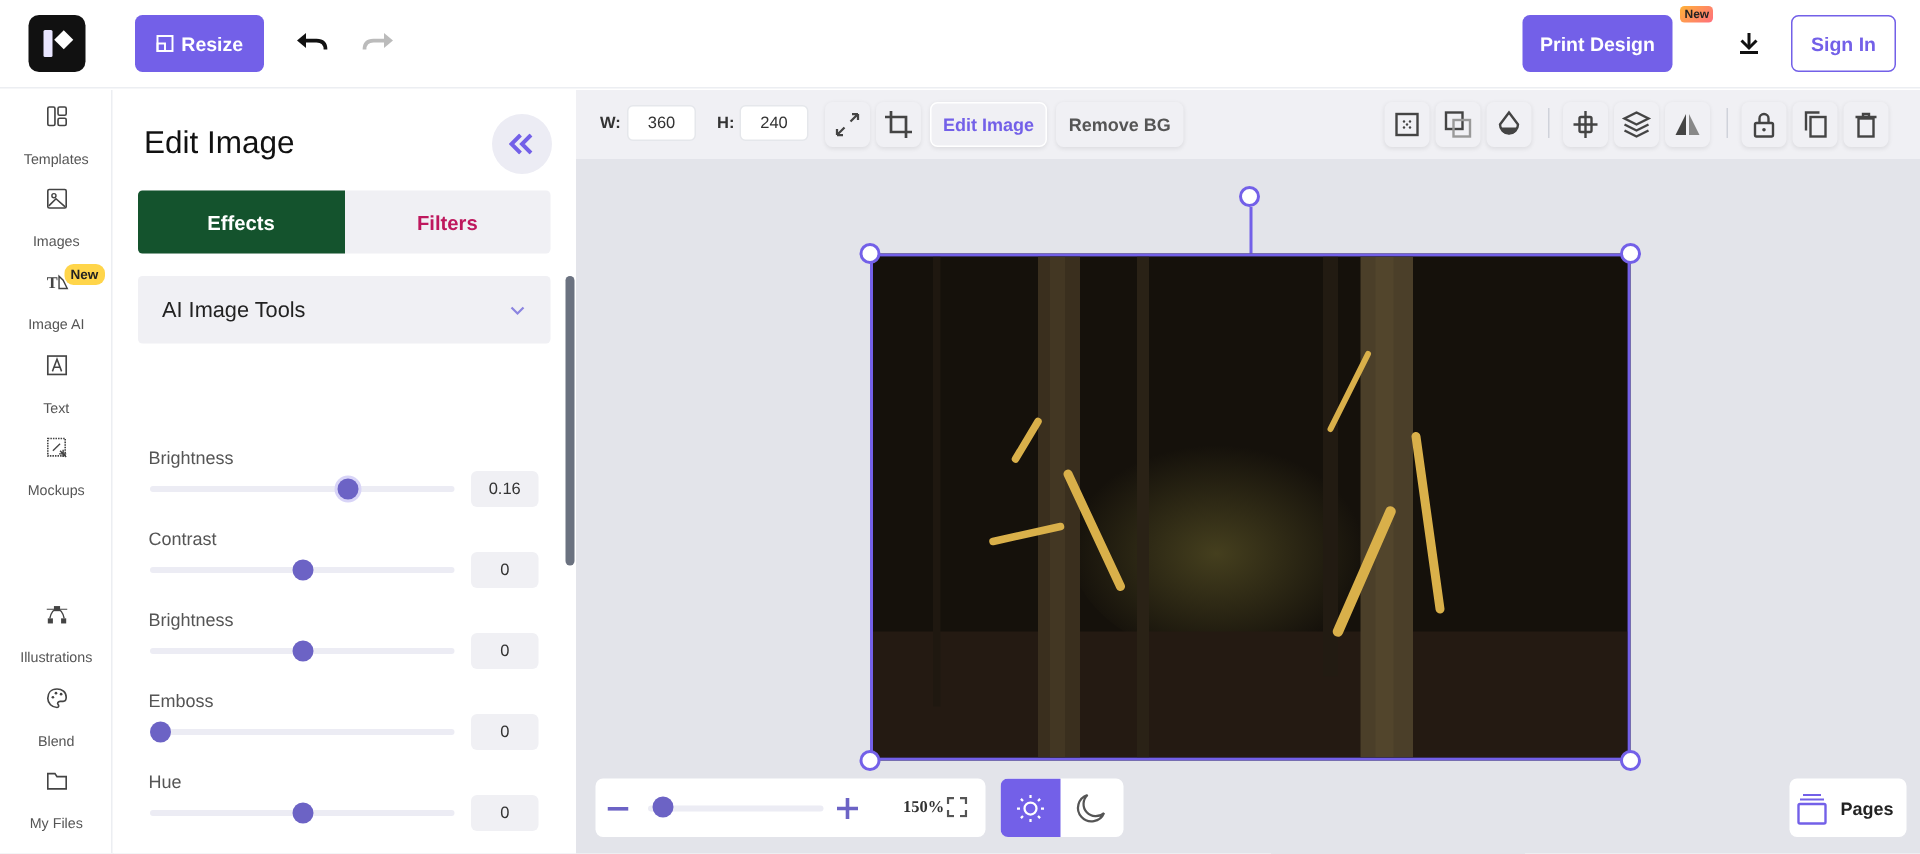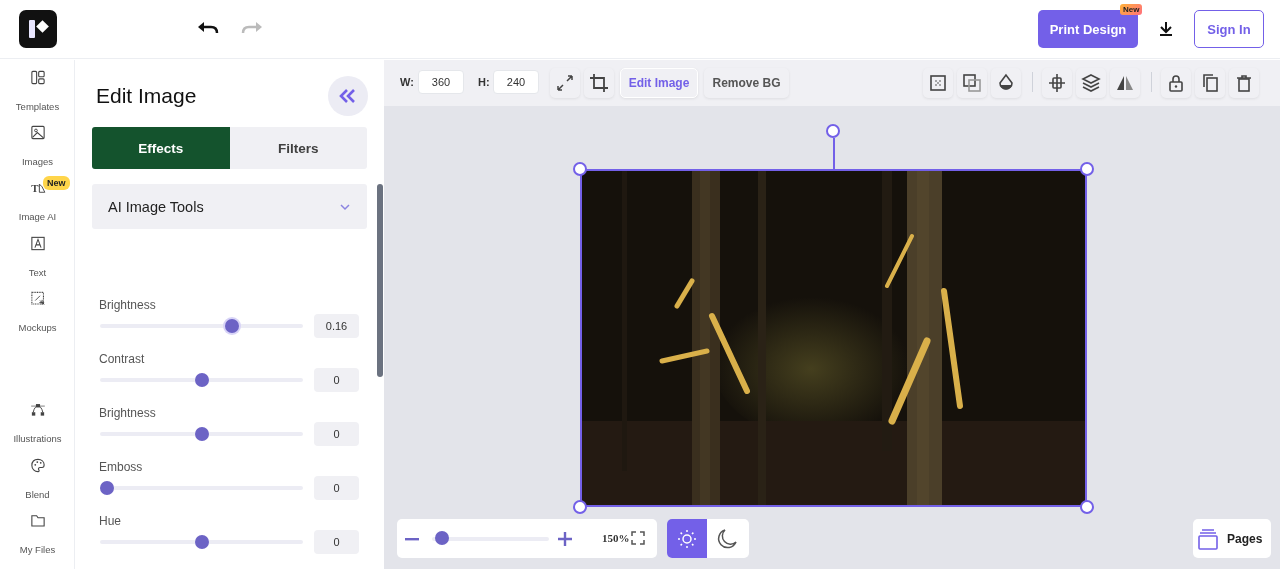--- a/index.html
+++ b/index.html
@@ -8,38 +8,38 @@
 
   
   .topbar { position: absolute; left: 0; top: 0; width: 1280px; height: 59px; background: #fff; border-bottom: 1px solid #eceef2; }
   .logo { position: absolute; left: 19px; top: 10px; width: 38px; height: 38px; background: #111; border-radius: 7px; }
   .logo .bar { position: absolute; left: 10px; top: 10px; width: 6px; height: 18px; background: #e9e6ff; border-radius: 1px; }
   .logo .dia { position: absolute; left: 19px; top: 12px; width: 9px; height: 9px; background: #fff; transform: rotate(45deg); }
   .btn-resize { position: absolute; left: 90px; top: 10px; width: 86px; height: 38px; background: #7360e8; color: #fff; border-radius: 5px; font-size: 13px; font-weight: bold; display: flex; align-items: center; justify-content: center; gap: 5px; border: none; }
   .btn-resize svg { width: 12px; height: 12px; }
   .undo, .redo { position: absolute; top: 17px; width: 24px; height: 24px; display: flex; align-items: center; justify-content: center; }
   .undo { left: 196px; } .redo { left: 240px; }
-  .btn-print { position: absolute; left: 1038px; top: 10px; width: 100px; height: 38px; background: #7360e8; color: #fff; border-radius: 5px; font-size: 13px; font-weight: bold; display: flex; align-items: center; justify-content: center; border: none; }
+  .btn-print { position: absolute; left: 1015px; top: 10px; width: 100px; height: 38px; background: #7360e8; color: #fff; border-radius: 5px; font-size: 13px; font-weight: bold; display: flex; align-items: center; justify-content: center; border: none; }
   .new-badge-print { position: absolute; left: 1120px; top: 4px; background: linear-gradient(135deg, #ffb238, #ff6f7d); color: #222; font-size: 8px; font-weight: bold; padding: 1px 3px; border-radius: 3px; }
   .download { position: absolute; left: 1156px; top: 18px; width: 20px; height: 22px; display: flex; align-items: center; justify-content: center; }
   .btn-signin { position: absolute; left: 1194px; top: 10px; width: 70px; height: 38px; background: #fff; color: #7360e8; border: 1.5px solid #7360e8; border-radius: 5px; font-size: 13px; font-weight: bold; display: flex; align-items: center; justify-content: center; }
 
   
   .leftnav { position: absolute; left: 0; top: 60px; width: 75px; height: 509px; background: #fff; border-right: 1px solid #eceef2; }
   .nav-item { position: absolute; left: 0; width: 75px; height: 50px; display: flex; flex-direction: column; align-items: center; justify-content: flex-start; }
   .nav-item svg { width: 22px; height: 22px; margin-top: 8px; }
   .nav-item .lbl { font-size: 9.5px; color: #555; margin-top: 16px; }
   .new-badge-nav { position: absolute; left: 43px; top: 176px; background: #ffd54a; color: #222; font-size: 9px; font-weight: bold; padding: 2px 4px; border-radius: 6px; }
 
   
   .panel { position: absolute; left: 76px; top: 60px; width: 308px; height: 509px; background: #fff; border-top-right-radius: 40px; }
   .panel-title { position: absolute; left: 20px; top: 24px; font-size: 21px; color: #111; font-weight: normal; }
   .collapse-btn { position: absolute; left: 252px; top: 16px; width: 40px; height: 40px; border-radius: 50%; background: #ececf4; display: flex; align-items: center; justify-content: center; }
   .tabs { position: absolute; left: 16px; top: 67px; width: 275px; height: 42px; background: #f0f0f4; border-radius: 3px; display: flex; }
-  .tab { width: 138px; height: 42px; display: flex; align-items: center; justify-content: center; font-size: 13.5px; color: #404040; font-weight: bold; }
+  .tab { width: 138px; height: 42px; display: flex; align-items: center; justify-content: center; font-size: 13.5px; color: #be185d; font-weight: bold; }
   .tab.active { background: #14532d; color: #fff; border-radius: 3px 0 0 3px; }
   .acc { position: absolute; left: 16px; width: 275px; height: 45px; background: #f0f0f4; border-radius: 3px; display: flex; align-items: center; justify-content: space-between; padding: 0 16px; font-size: 14.5px; color: #222; }
   .acc svg { width: 12px; height: 12px; }
   .slider-row { position: absolute; left: 23px; width: 262px; height: 50px; }
   .slider-row .s-lbl { position: absolute; left: 0; top: 0; font-size: 12px; color: #555; }
   .track { position: absolute; left: 1px; top: 26px; width: 203px; height: 4px; background: #ececf4; border-radius: 2px; }
   .thumb { position: absolute; top: -5px; width: 14px; height: 14px; border-radius: 50%; background: #6c63c5; margin-left: -7px; }
   .thumb.focus { box-shadow: 0 0 0 2px #d8d4f7; }
   .val-box { position: absolute; left: 215px; top: 16px; width: 45px; height: 24px; background: #f0f0f4; border-radius: 4px; font-size: 11px; color: #333; display: flex; align-items: center; justify-content: center; }
   .scrollbar { position: absolute; left: 377px; top: 184px; width: 6px; height: 193px; background: #6b7280; border-radius: 3px; }
@@ -73,20 +73,27 @@
   .pages-btn { position: absolute; left: 1193px; top: 519px; width: 78px; height: 39px; background: #fff; border-radius: 5px; display: flex; align-items: center; padding-left: 4px; gap: 8px; font-size: 12px; color: #222; font-weight: bold; }
 </style>
 </head>
 <body>
 
 <div class="topbar">
   <div class="logo">
       <div class="bar"></div>
       <div class="dia"></div>
     </div>
+  <button class="btn-resize">
+    <svg viewBox="0 0 12 12">
+        <rect x="1" y="1" width="10" height="10" fill="none" stroke="#fff" stroke-width="1.3"></rect>
+        <rect x="1" y="6" width="5" height="5" fill="none" stroke="#fff" stroke-width="1.3"></rect>
+      </svg>
+    <span>Resize</span>
+  </button>
   <div class="undo">
     <svg width="22" height="14" viewBox="0 0 22 14">
         <path d="M4 5 H14 Q20 5 20 11" fill="none" stroke="#111" stroke-width="2.5"></path>
         <path d="M1 5 L7 0 L7 10 Z" fill="#111"></path>
       </svg>
   </div>
   <div class="redo">
     <svg width="22" height="14" viewBox="0 0 22 14">
         <path d="M18 5 H8 Q2 5 2 11" fill="none" stroke="#bbb" stroke-width="2.5"></path>
         <path d="M21 5 L15 0 L15 10 Z" fill="#bbb"></path>

